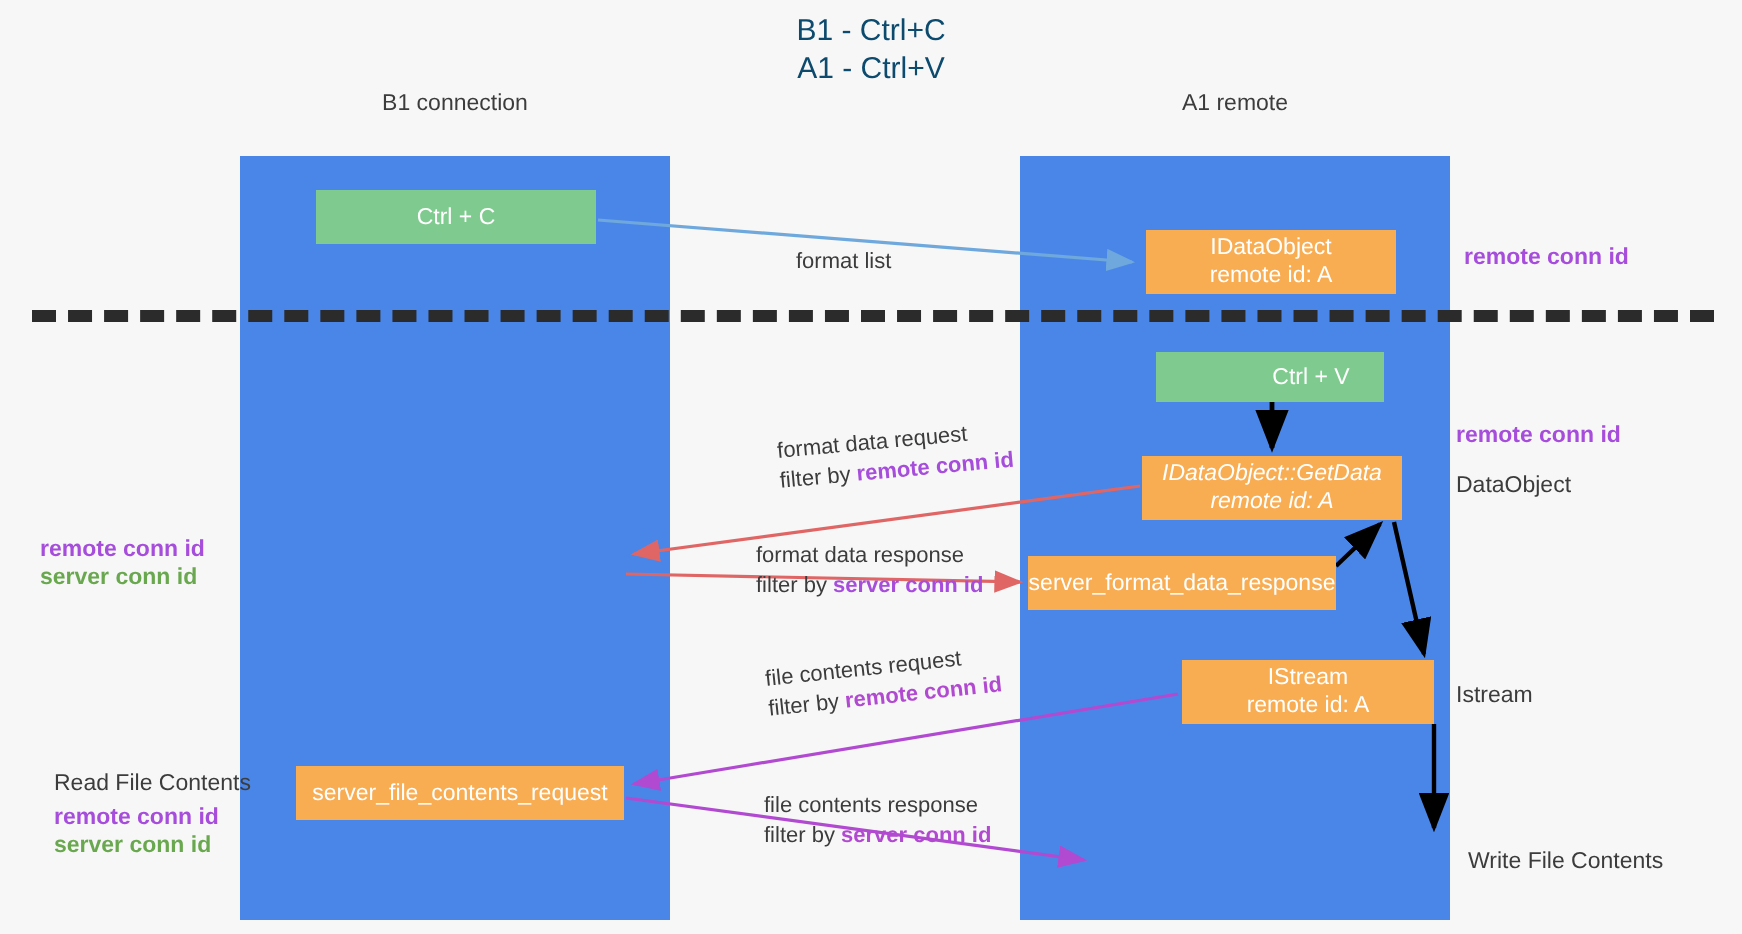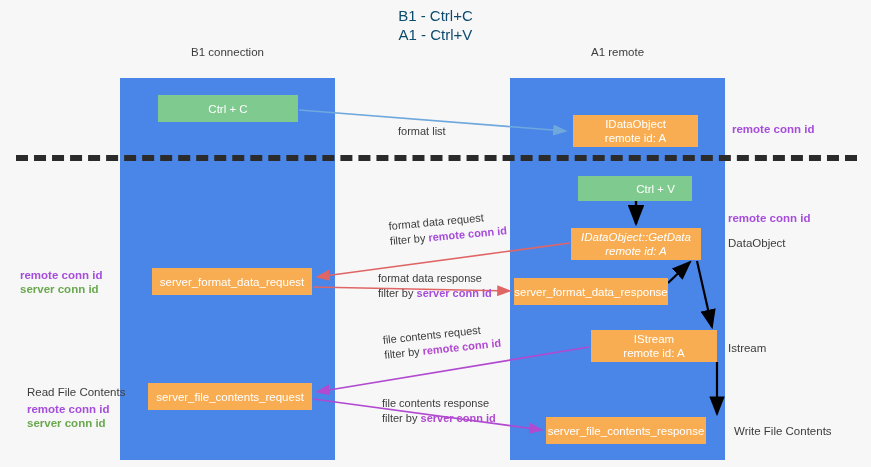--- a/index.html
+++ b/index.html
@@ -202,40 +202,34 @@
 
   <div class="abs node green" id="node-ctrl-v">
     <span>Ctrl + V</span>
   </div>
 
   <div class="abs node orange" id="node-getdata">
     <span>IDataObject::GetData</span>
     <span class="l2">remote id: A</span>
   </div>
 
-  <div class="abs node orange" id="node-fmt-req">
-    <span>server_format_data_request</span>
-  </div>
 
   <div class="abs node orange" id="node-fmt-resp">
     <span>server_format_data_response</span>
   </div>
 
   <div class="abs node orange" id="node-istream">
     <span>IStream</span>
     <span class="l2">remote id: A</span>
   </div>
 
   <div class="abs node orange" id="node-file-req">
     <span>server_file_contents_request</span>
   </div>
 
-  <div class="abs node orange" id="node-file-resp">
-    <span>server_file_contents_response</span>
-  </div>
 
   <div class="abs edge-label" id="lbl-format-list">
     <span class="row">format list</span>
   </div>
 
   <div class="abs edge-label" id="lbl-fmt-req">
     <span class="row">format data request</span>
     <span class="row"><span>filter by </span><span class="c-purple">remote conn id</span></span>
   </div>
 

